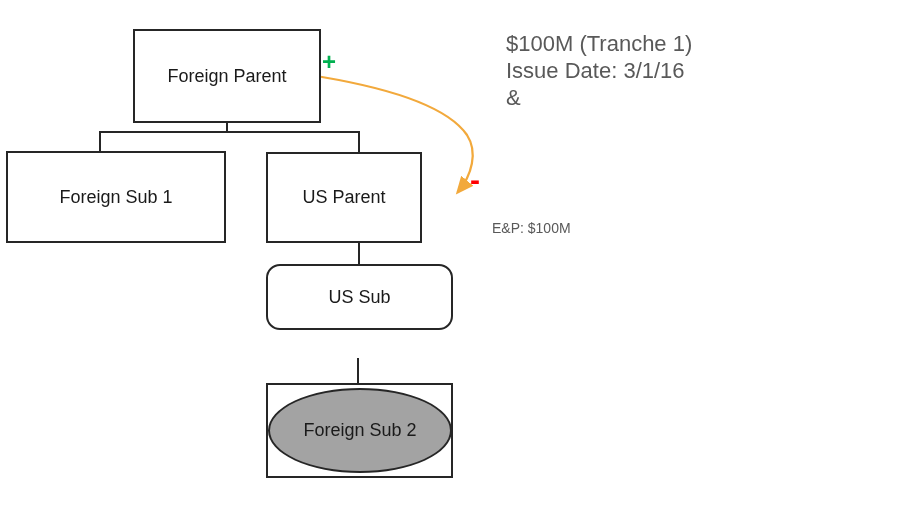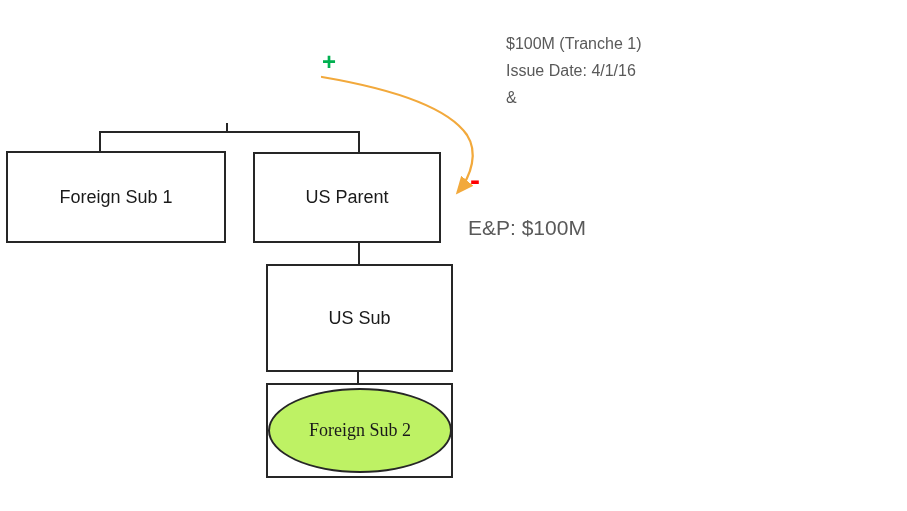--- a/index.html
+++ b/index.html
@@ -30,40 +30,39 @@
     background: #ffffff;
     display: flex;
     align-items: center;
     justify-content: center;
     font-size: 18px;
     color: #1a1a1a;
     white-space: nowrap;
   }
   .node-foreign-parent { left: 133px; top: 29px;  width: 188px; height: 94px; }
   .node-foreign-sub-1  { left: 6px;   top: 151px; width: 220px; height: 92px; }
-  .node-us-parent      { left: 253px; top: 152px; width: 188px; height: 91px; }
-  .node-us-sub         { left: 266px; top: 264px; width: 187px; height: 108px; }
+  .node-us-parent      { left: 266px; top: 152px; width: 156px; height: 91px; }
+  .node-us-sub         { left: 266px; top: 264px; width: 187px; height: 66px; border-radius: 14px; }
   .node-foreign-sub-2  { left: 266px; top: 383px; width: 187px; height: 95px; }
   .ellipse {
     position: absolute;
     box-sizing: border-box;
     left: 0px;
     right: -1px;
     top: 3px;
     bottom: 3px;
     border: 2px solid #262626;
     border-radius: 50%;
     display: flex;
     align-items: center;
     justify-content: center;
     font-size: 18px;
     color: #1a1a1a;
-    background: #bef264;
+    background: #a3a3a3;
     white-space: nowrap;
-    font-family: Liberation Serif, serif;
   }
   .plus-sign {
     position: absolute;
     left: 322px;
     top: 50px;
     font-size: 24px;
     font-weight: 700;
     color: #00B050;
     line-height: 1;
   }
@@ -73,31 +72,31 @@
     top: 165px;
     font-size: 30px;
     font-weight: 700;
     color: #FF0000;
     line-height: 1;
   }
   .tranche-note {
     position: absolute;
     left: 506px;
     top: 30px;
-    font-size: 16px;
+    font-size: 22px;
     line-height: 27px;
     color: #595959;
     white-space: nowrap;
   }
   .tranche-note span { display: block; }
   .ep-note {
     position: absolute;
-    left: 468px;
+    left: 492px;
     top: 217px;
-    font-size: 21px;
+    font-size: 14px;
     line-height: 22px;
     color: #595959;
     white-space: nowrap;
   }
 </style>
 </head>
 <body>
 
 <div class="canvas">
 
@@ -113,20 +112,23 @@
       <path d="M100,132 L359,132"></path>
       <path d="M100,131 L100,151"></path>
       <path d="M359,131 L359,152"></path>
       <path d="M359,243 L359,264"></path>
       <path d="M358,358 L358,383"></path>
     </g>
 
     <path d="M322,77 C375,86 445,103 467,135 C478,152 472,175 458,192" fill="none" stroke="#F2A93C" stroke-width="2.25" stroke-linecap="round" marker-end="url(#arrowhead)"></path>
   </svg>
 
+  <div class="node node-foreign-parent">
+    <span>Foreign Parent</span>
+  </div>
 
   <div class="node node-foreign-sub-1">
     <span>Foreign Sub 1</span>
   </div>
 
   <div class="node node-us-parent">
     <span>US Parent</span>
   </div>
 
   <div class="node node-us-sub">
@@ -137,19 +139,19 @@
     <div class="ellipse">
       <span>Foreign Sub 2</span>
     </div>
   </div>
 
   <div class="plus-sign">+</div>
   <div class="minus-sign">-</div>
 
   <div class="tranche-note">
     <span>$100M (Tranche 1)</span>
-    <span>Issue Date: 4/1/16</span>
+    <span>Issue Date: 3/1/16</span>
     <span>&amp;</span>
   </div>
 
   <div class="ep-note">E&amp;P: $100M</div>
 
 </div>
 
 </body></html>

